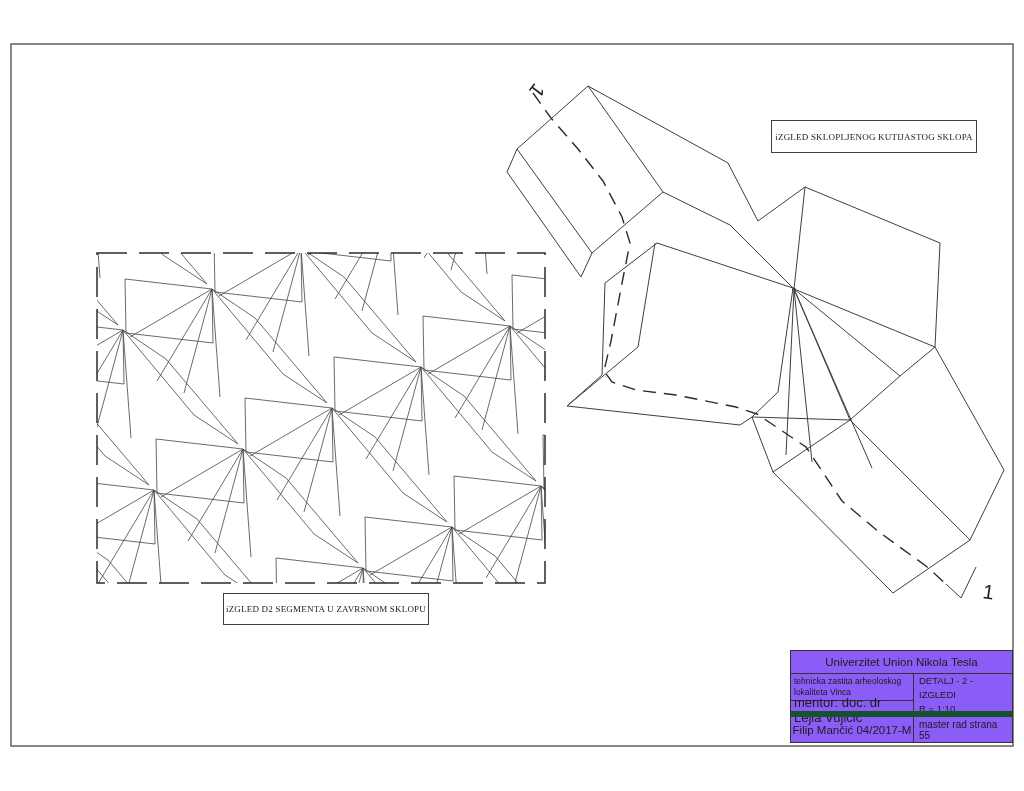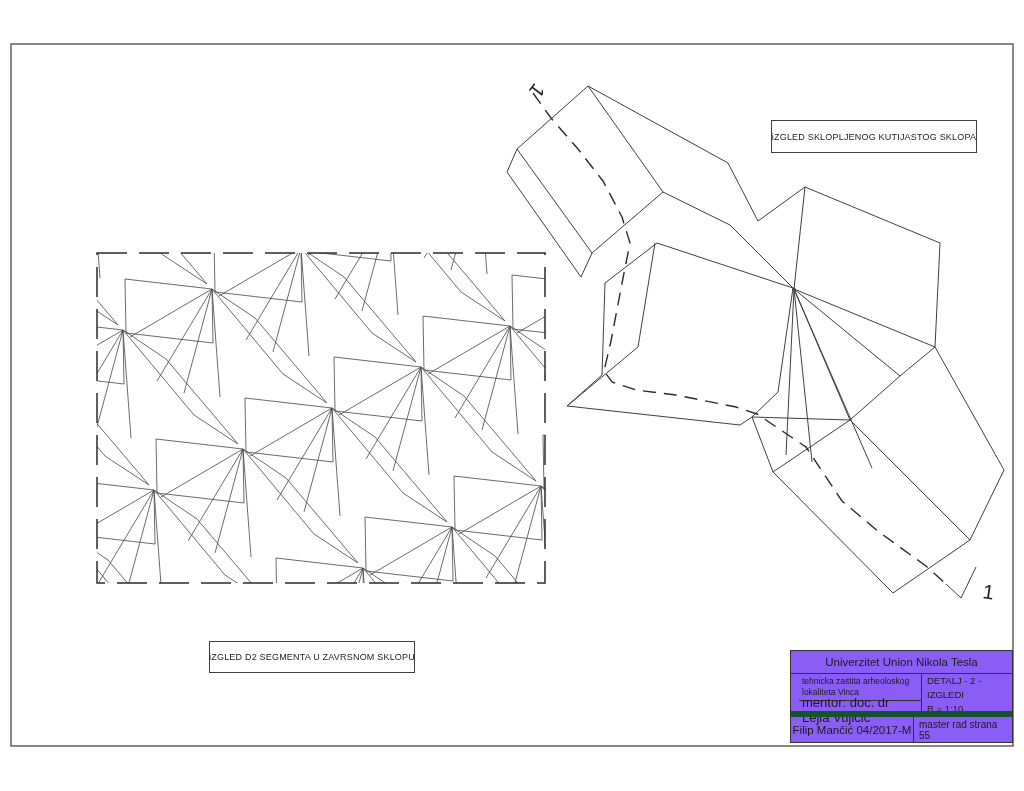--- a/index.html
+++ b/index.html
@@ -7,26 +7,26 @@
           font-family:"Liberation Sans", sans-serif;color:#1c1c1c;}
   #art{position:absolute;left:0;top:0;}
   #art .line{fill:none;stroke:#3f3f3f;stroke-width:1;}
   #art .pat{fill:none;stroke:#454545;stroke-width:0.8;}
   #art .dashrect{fill:none;stroke:#2b2b2b;stroke-width:1.5;stroke-dasharray:30 12;}
   #art .dashcurve{fill:none;stroke:#2b2b2b;stroke-width:1.4;stroke-dasharray:13 8;}
   #art .pageborder{fill:none;stroke:#6a6a6a;stroke-width:1.6;}
   #art .marker{font-family:"Liberation Sans",sans-serif;font-size:20px;fill:#222;}
   .viewlabel{position:absolute;border:1px solid #3f3f3f;background:#fff;
              display:flex;align-items:center;justify-content:center;
-             font-size:9px;letter-spacing:0.2px;white-space:nowrap;}
+             font-size:9px;letter-spacing:0.2px;white-space:nowrap;font-family:Liberation Serif, serif;}
   .titleblock{position:absolute;left:790px;top:650px;width:223px;height:93px;
               border:1px solid #333;background:#8b5cf6;display:flex;flex-direction:column;box-sizing:border-box;}
   .tb-row1{height:22px;border-bottom:1px solid #333;display:flex;align-items:center;justify-content:center;
            font-size:11.5px;}
-  .tb-mid{flex:1;display:flex;min-height:0;margin-left:8px;}
+  .tb-mid{flex:1;display:flex;min-height:0;}
   .tb-left{width:122px;border-right:1px solid #333;display:flex;flex-direction:column;}
   .tb-proj{flex:1;border-bottom:1px solid #333;font-size:8.5px;line-height:1.3;padding:2px 3px;}
   .tb-mentor{height:18px;display:flex;align-items:center;font-size:13px;padding:0 3px;}
   .tb-right{flex:1;display:flex;flex-direction:column;font-size:9.5px;
             line-height:1.45;padding:0 5px;}
   .tb-row3{height:25px;border-top:6px solid #14532d;display:flex;}
   .tb-author{width:122px;border-right:1px solid #333;display:flex;align-items:center;justify-content:center;
              font-size:11.5px;}
   .tb-page{flex:1;display:flex;align-items:center;font-size:10px;padding:0 5px;}
 </style>
@@ -454,21 +454,21 @@
         <text x="982" y="598" class="marker" transform="rotate(8 982 598)">1</text>
       </g>
   <rect x="11" y="44" width="1002" height="702" class="pageborder"></rect>
       <rect x="97" y="253" width="448" height="330" class="dashrect"></rect>
     </svg>
 
   <div class="viewlabel" style="left:771px;top:120px;width:204px;height:31px;">
     <span>iZGLED SKLOPLJENOG KUTIJASTOG SKLOPA</span>
   </div>
 
-  <div class="viewlabel" style="left:209px;top:593px;width:204px;height:30px;margin-top:48px;">
+  <div class="viewlabel" style="left:223px;top:593px;width:204px;height:30px;">
     <span>iZGLED D2 SEGMENTA U ZAVRSNOM SKLOPU</span>
   </div>
 
   <div class="titleblock">
     <div class="tb-row1">Univerzitet Union Nikola Tesla</div>
     <div class="tb-mid">
       <div class="tb-left">
         <div class="tb-proj">
           <div>tehnicka zastita arheoloskog</div>
           <div>lokaliteta Vinca</div>

